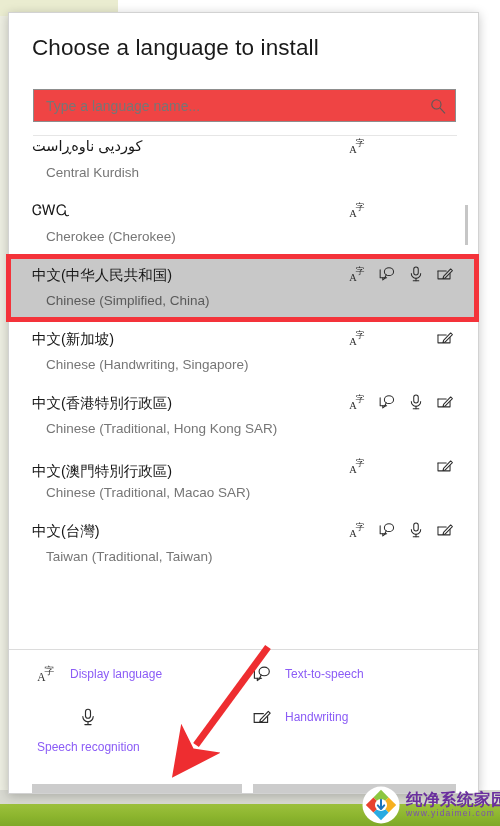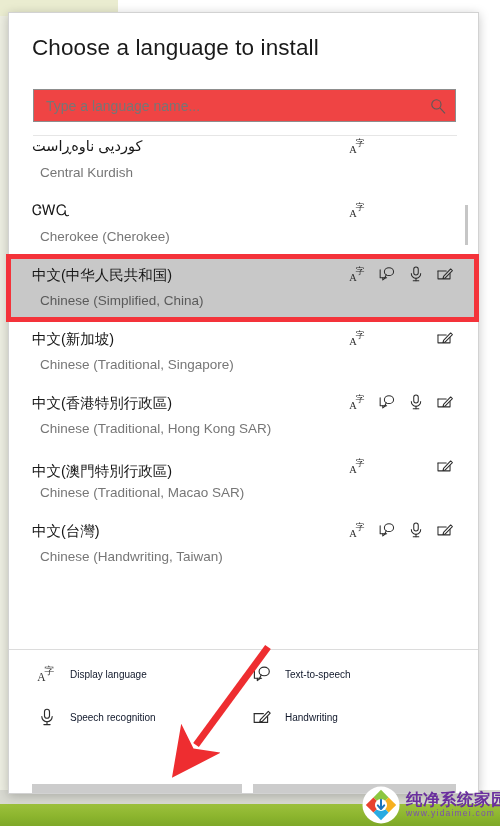--- a/index.html
+++ b/index.html
@@ -142,21 +142,21 @@
   .lang-native {
     position: absolute;
     left: 22px;
     font-size: 14.5px;
     color: #171717;
     white-space: nowrap;
     font-family: "Liberation Sans", "DejaVu Sans", sans-serif;
   }
   .lang-english {
     position: absolute;
-    left: 30px;
+    left: 36px;
     font-size: 13.5px;
     color: #767676;
     white-space: nowrap;
   }
   .lang-row.selected .lang-english { color: #5a5a5a; }
   .feat-icons {
     position: absolute;
     right: 24px;
     display: flex;
     align-items: center;
@@ -203,22 +203,22 @@
     gap: 13px;
   }
   .legend-item .li-icon {
     width: 20px; height: 20px;
     display: inline-flex;
     align-items: center; justify-content: center;
     color: #2c2c2c;
     flex: 0 0 auto;
   }
   .legend-item .li-label {
-    font-size: 10px;
-    color: #0f172a;
+    font-size: 12px;
+    color: #8b5cf6;
     white-space: nowrap;
   }
 
   
   .footer {
     position: absolute;
     left: 0; top: 745px;
     width: 469px; height: 37px; margin-top: 26px;
   }
   .btn {
@@ -372,21 +372,21 @@
                 <svg viewBox="0 0 20 20" width="18" height="18" fill="none" stroke="currentColor" stroke-width="1.15" stroke-linecap="round" stroke-linejoin="round">
                   <path d="M2.2 6.6 L2.2 15.4 L15.6 15.4 L15.6 9.6"></path>
                   <path d="M2.2 6.6 L11.4 6.6"></path>
                   <path d="M8.4 12.6 L16.3 4.4 L18.2 6.2 L10.3 14.4 L7.7 15.1 Z" fill="none"></path>
                 </svg>
               </span>
             </div>
           </div>
           <div class="lang-row" style="top: 186px; height: 64px;">
             <div class="lang-native" style="top: 9px;">中文(新加坡)</div>
-            <div class="lang-english" style="top: 36px;">Chinese (Traditional, Singapore)</div>
+            <div class="lang-english" style="top: 36px;">Chinese (Handwriting, Singapore)</div>
             <div class="feat-icons" style="top: 8px;">
               <span class="fi">
                 <svg viewBox="0 0 20 20" width="18" height="18" fill="none" stroke="currentColor" stroke-width="1.05" stroke-linecap="round" stroke-linejoin="round">
                   <text x="0.2" y="17.4" font-family="Liberation Serif, serif" font-size="11.5" fill="currentColor" stroke="none">A</text>
                   <text x="7.2" y="10.2" font-family="DejaVu Sans, sans-serif" font-size="10" fill="currentColor" stroke="none">字</text>
                 </svg>
               </span>
               <span class="fi placeholder"></span>
               <span class="fi placeholder"></span>
               <span class="fi">
@@ -449,21 +449,21 @@
                 <svg viewBox="0 0 20 20" width="18" height="18" fill="none" stroke="currentColor" stroke-width="1.15" stroke-linecap="round" stroke-linejoin="round">
                   <path d="M2.2 6.6 L2.2 15.4 L15.6 15.4 L15.6 9.6"></path>
                   <path d="M2.2 6.6 L11.4 6.6"></path>
                   <path d="M8.4 12.6 L16.3 4.4 L18.2 6.2 L10.3 14.4 L7.7 15.1 Z" fill="none"></path>
                 </svg>
               </span>
             </div>
           </div>
           <div class="lang-row" style="top: 378px; height: 64px;">
             <div class="lang-native" style="top: 9px;">中文(台灣)</div>
-            <div class="lang-english" style="top: 36px;">Chinese (Handwriting, Taiwan)</div>
+            <div class="lang-english" style="top: 36px;">Taiwan (Traditional, Taiwan)</div>
             <div class="feat-icons" style="top: 8px;">
               <span class="fi">
                 <svg viewBox="0 0 20 20" width="18" height="18" fill="none" stroke="currentColor" stroke-width="1.05" stroke-linecap="round" stroke-linejoin="round">
                   <text x="0.2" y="17.4" font-family="Liberation Serif, serif" font-size="11.5" fill="currentColor" stroke="none">A</text>
                   <text x="7.2" y="10.2" font-family="DejaVu Sans, sans-serif" font-size="10" fill="currentColor" stroke="none">字</text>
                 </svg>
               </span>
               <span class="fi">
                 <svg viewBox="0 0 20 20" width="18" height="18" fill="none" stroke="currentColor" stroke-width="1.15" stroke-linecap="round" stroke-linejoin="round">
                   <path d="M2.4 5.2 L2.4 14.2 L9.6 14.2"></path>
@@ -511,21 +511,21 @@
         <span class="li-icon">
             <svg viewBox="0 0 20 20" width="20" height="20" fill="none" stroke="currentColor" stroke-width="1.15" stroke-linecap="round" stroke-linejoin="round">
               <path d="M2.4 5.2 L2.4 14.2 L9.6 14.2"></path>
               <path d="M5.3 14.2 L5.3 16.6 L8.4 14.2"></path>
               <ellipse cx="12.2" cy="7.4" rx="5.1" ry="4.3"></ellipse>
               <path d="M9.2 10.9 L7.7 14.0"></path>
             </svg>
           </span>
         <span class="li-label">Text-to-speech</span>
       </div>
-      <div class="legend-item" style="left:28px; top:49px;">
+      <div class="legend-item" style="left:28px; top:49px;flex-direction:column;">
         <span class="li-icon">
             <svg viewBox="0 0 20 20" width="20" height="20" fill="none" stroke="currentColor" stroke-width="1.15" stroke-linecap="round" stroke-linejoin="round">
               <rect x="7.5" y="2.2" width="5" height="9" rx="2.5"></rect>
               <path d="M4.8 9.6 a5.2 5.2 0 0 0 10.4 0"></path>
               <line x1="10" y1="14.8" x2="10" y2="17.4"></line>
               <line x1="6.9" y1="17.6" x2="13.1" y2="17.6"></line>
             </svg>
           </span>
         <span class="li-label">Speech recognition</span>
       </div>

